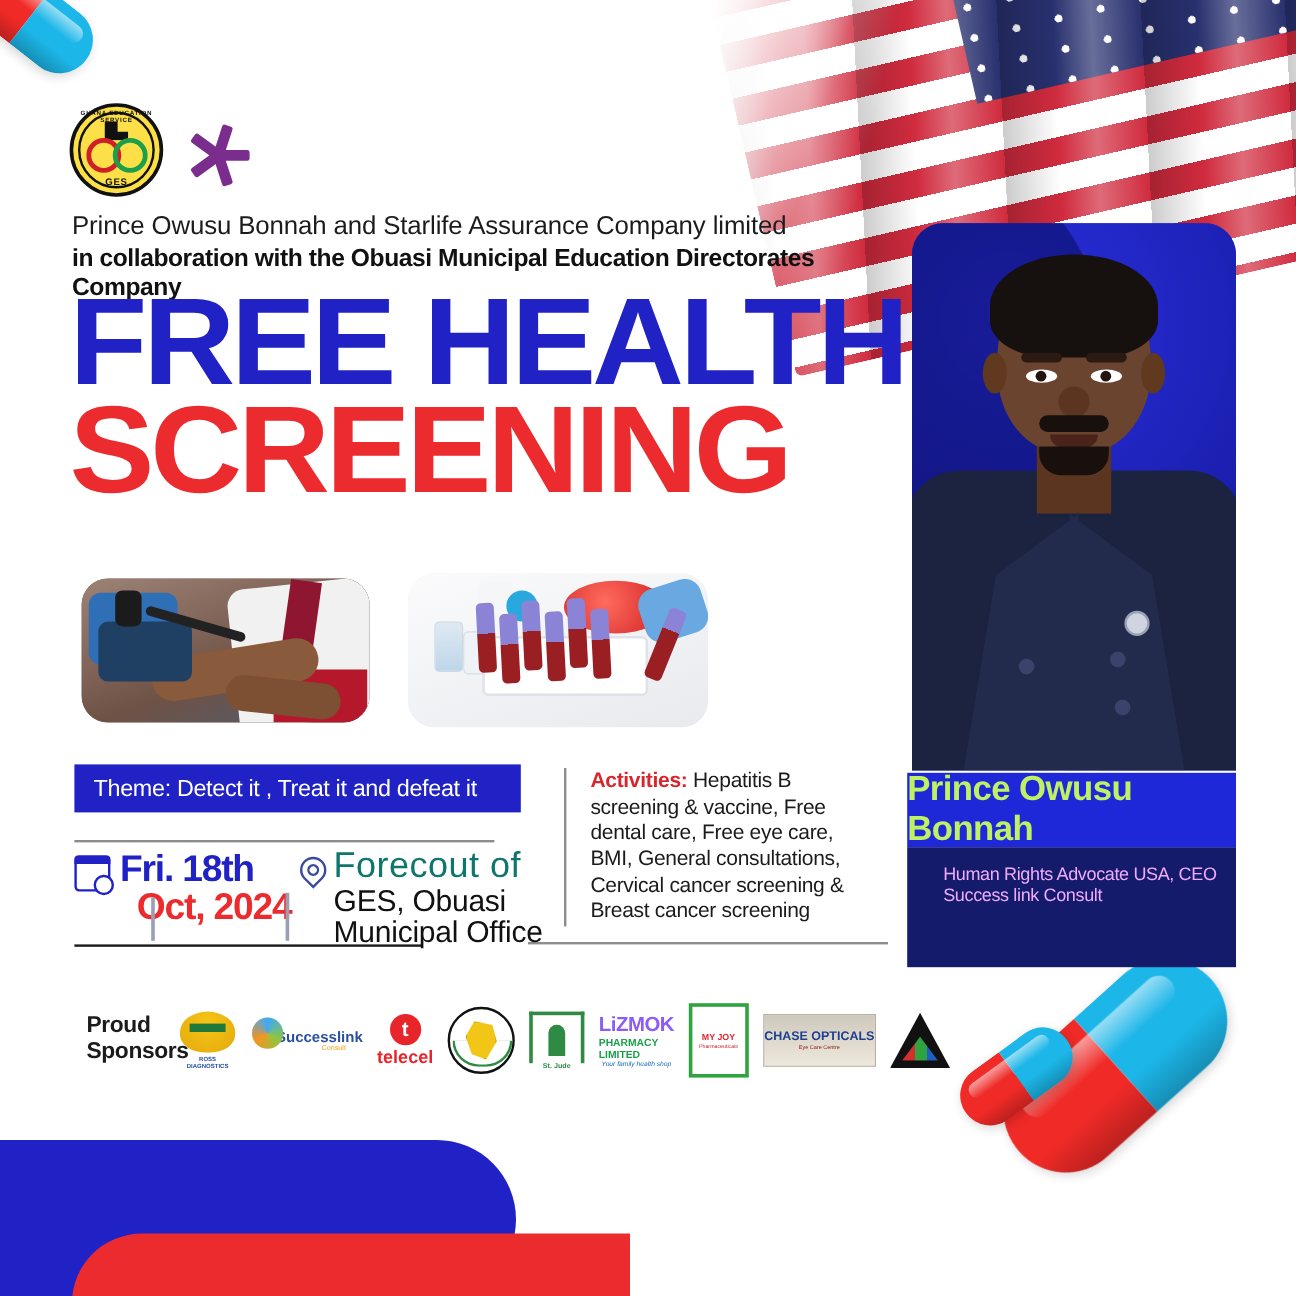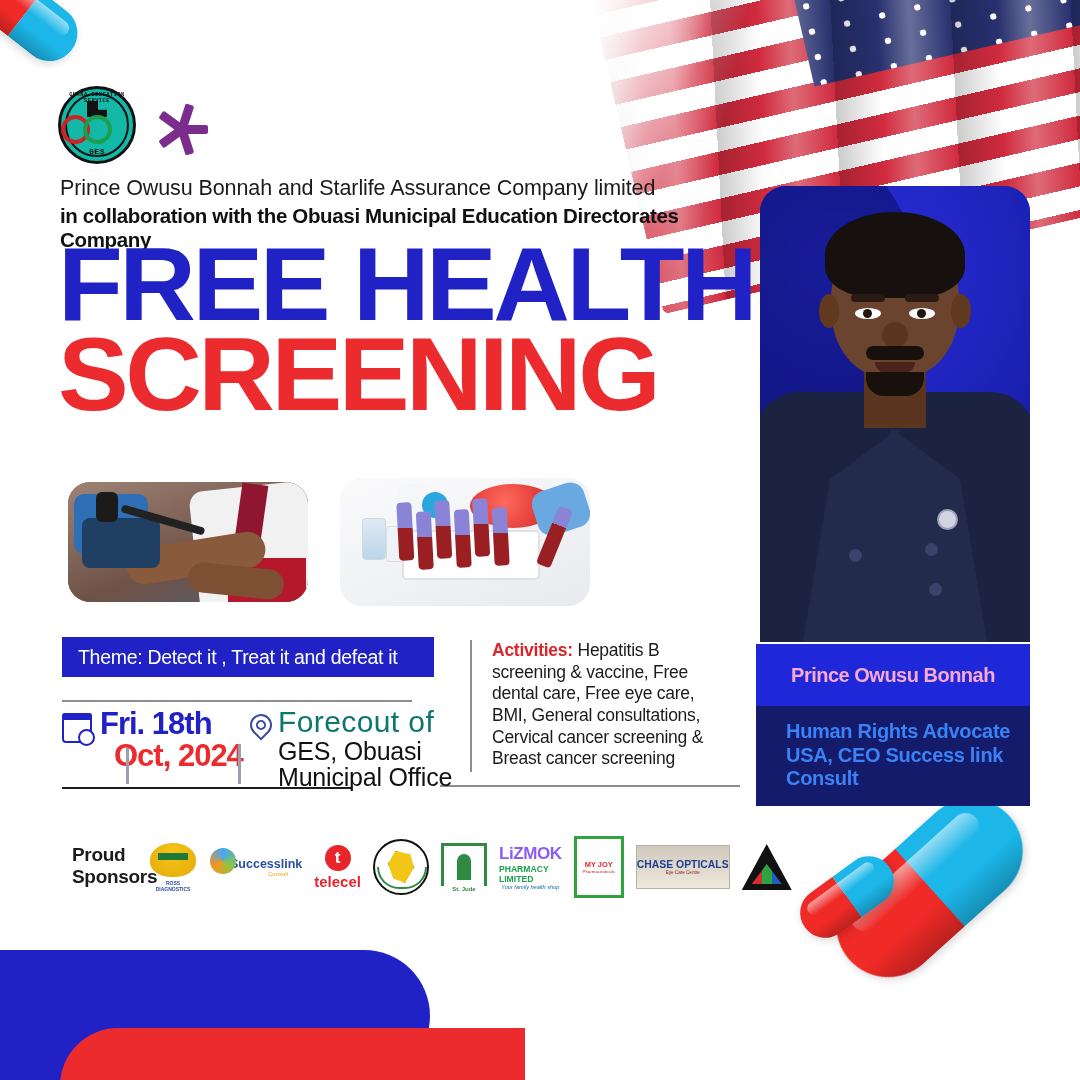--- a/index.html
+++ b/index.html
@@ -43,22 +43,22 @@
   .cap-small{width:104px;height:50px;left:795px;top:872px;transform:rotate(-36deg);}
 
   
   .bot-blue{position:absolute;left:-40px;top:950px;width:470px;height:132px;
     background:#2022c6;border-radius:0 78px 78px 0;}
   .bot-red{position:absolute;left:60px;top:1028px;width:465px;height:70px;
     background:#ec2b2f;border-top-left-radius:58px;}
 
   
   .logos{position:absolute;left:58px;top:86px;display:flex;align-items:center;gap:18px;}
-  .ges-logo{width:72px;height:72px;border-radius:50%;background:#14b8a6;
-    border:3px solid #111;position:relative;display:flex;align-items:center;justify-content:flex-start;font-family:Liberation Mono, monospace;}
+  .ges-logo{width:72px;height:72px;border-radius:50%;background:#fde047;
+    border:3px solid #111;position:relative;display:flex;align-items:center;justify-content:center;}
   .ges-logo .ring-txt{position:absolute;inset:4px;border-radius:50%;border:2px solid #111;}
   .ges-rings{display:flex;align-items:center;justify-content:center;gap:-6px;position:relative;top:4px;}
   .ges-rings i{display:block;width:21px;height:21px;border-radius:50%;border:4px solid #cf2026;}
   .ges-rings i.g{border-color:#1d9e4b;margin-left:-7px;}
   .ges-book{position:absolute;top:12px;left:50%;transform:translateX(-50%);
     width:20px;height:16px;background:#111;clip-path:polygon(0 0,55% 0,55% 55%,100% 55%,100% 100%,0 100%);}
   .ges-word{position:absolute;bottom:5px;left:0;right:0;text-align:center;
     font-size:8px;font-weight:bold;color:#111;letter-spacing:.5px;}
   .ges-arc{position:absolute;top:3px;left:0;right:0;text-align:center;font-size:5.2px;
     font-weight:bold;color:#111;letter-spacing:.6px;}
@@ -198,24 +198,24 @@
     clip-path:polygon(100% 0,100% 100%,0 100%,28% 24%);}
   .lapel-r{position:absolute;left:calc(50% - 4px);bottom:0;width:96px;height:214px;background:#232b4d;
     clip-path:polygon(0 0,72% 24%,100% 100%,0 100%);}
   .pin-badge{position:absolute;left:calc(50% + 42px);bottom:112px;width:17px;height:17px;border-radius:50%;
     background:#cfd4e0;border:2px solid #9aa2b6;}
   .btnd{position:absolute;width:13px;height:13px;border-radius:50%;background:#3a436b;}
 
   
   .name-band{position:absolute;left:756px;top:644px;width:274px;height:62px;background:#1f28d8;
     display:flex;align-items:center;justify-content:center;}
-  .name-band span{color:#f9a8d4;font-size:20px;font-weight:bold;letter-spacing:-.5px;}
+  .name-band span{color:#bef264;font-size:29px;font-weight:bold;letter-spacing:-.5px;}
   .role-band{position:absolute;left:756px;top:706px;width:274px;height:100px;background:#151b6b;
     padding:14px 0 0 30px;box-sizing:border-box;}
-  .role-band span{color:#3b82f6;font-size:20px;font-weight:bold;line-height:1.18;display:block;letter-spacing:-.3px;}
+  .role-band span{color:#f0abfc;font-size:15px;font-weight:normal;line-height:1.18;display:block;letter-spacing:-.3px;}
 
   
   .sp-label{position:absolute;left:72px;top:844px;font-size:19px;font-weight:bold;color:#1b1b1b;
     line-height:1.18;letter-spacing:-.3px;}
   .sp-row{position:absolute;left:150px;top:832px;width:620px;height:70px;display:flex;align-items:center;gap:12px;}
   .sp{position:relative;display:flex;flex-direction:column;align-items:center;justify-content:center;
     height:66px;}
   .sp-ross{width:62px;}
   .sp-ross .mark{width:46px;height:34px;border-radius:50% 50% 44% 44%;
     background:radial-gradient(circle at 50% 30%,#f6c516,#e3a90c);position:relative;}

